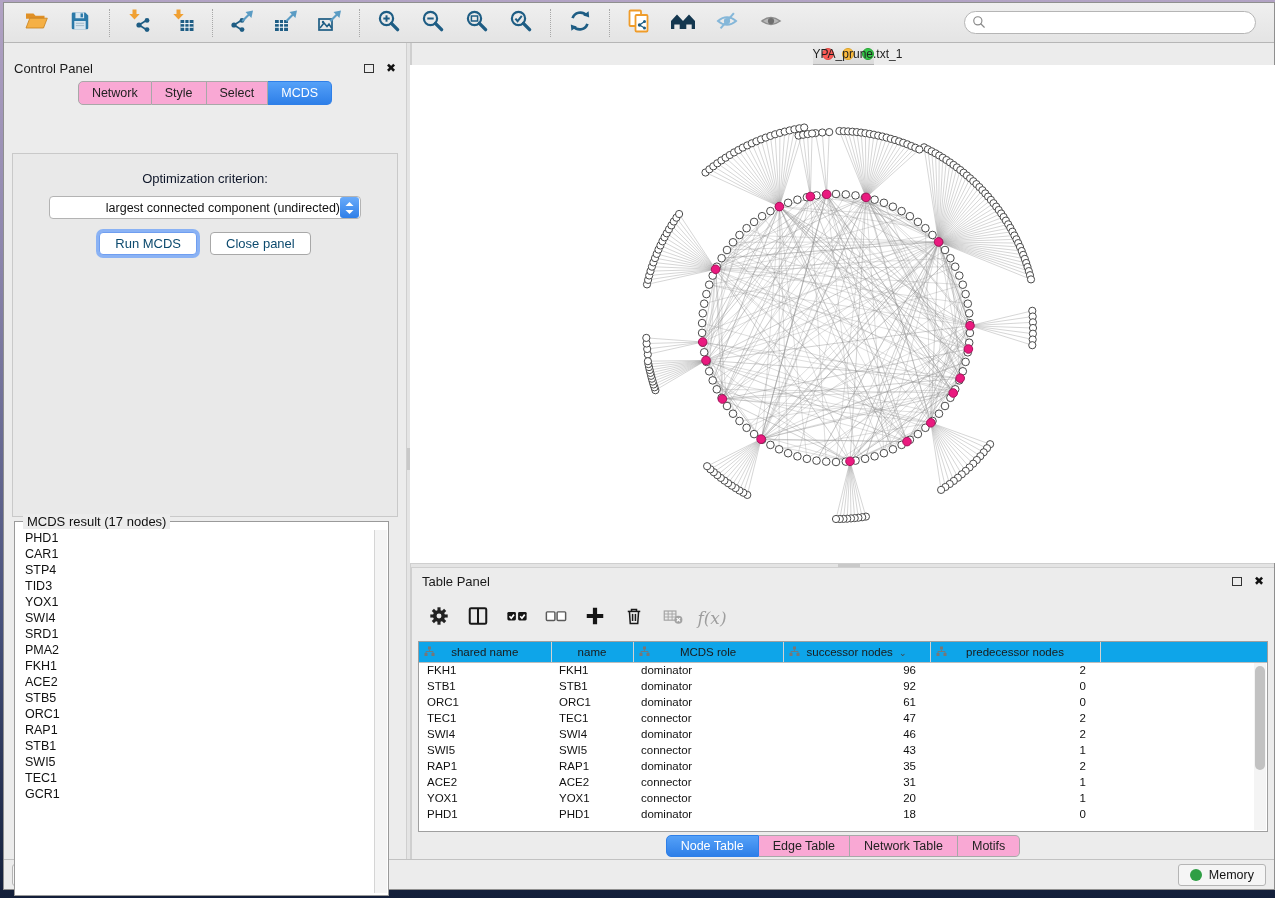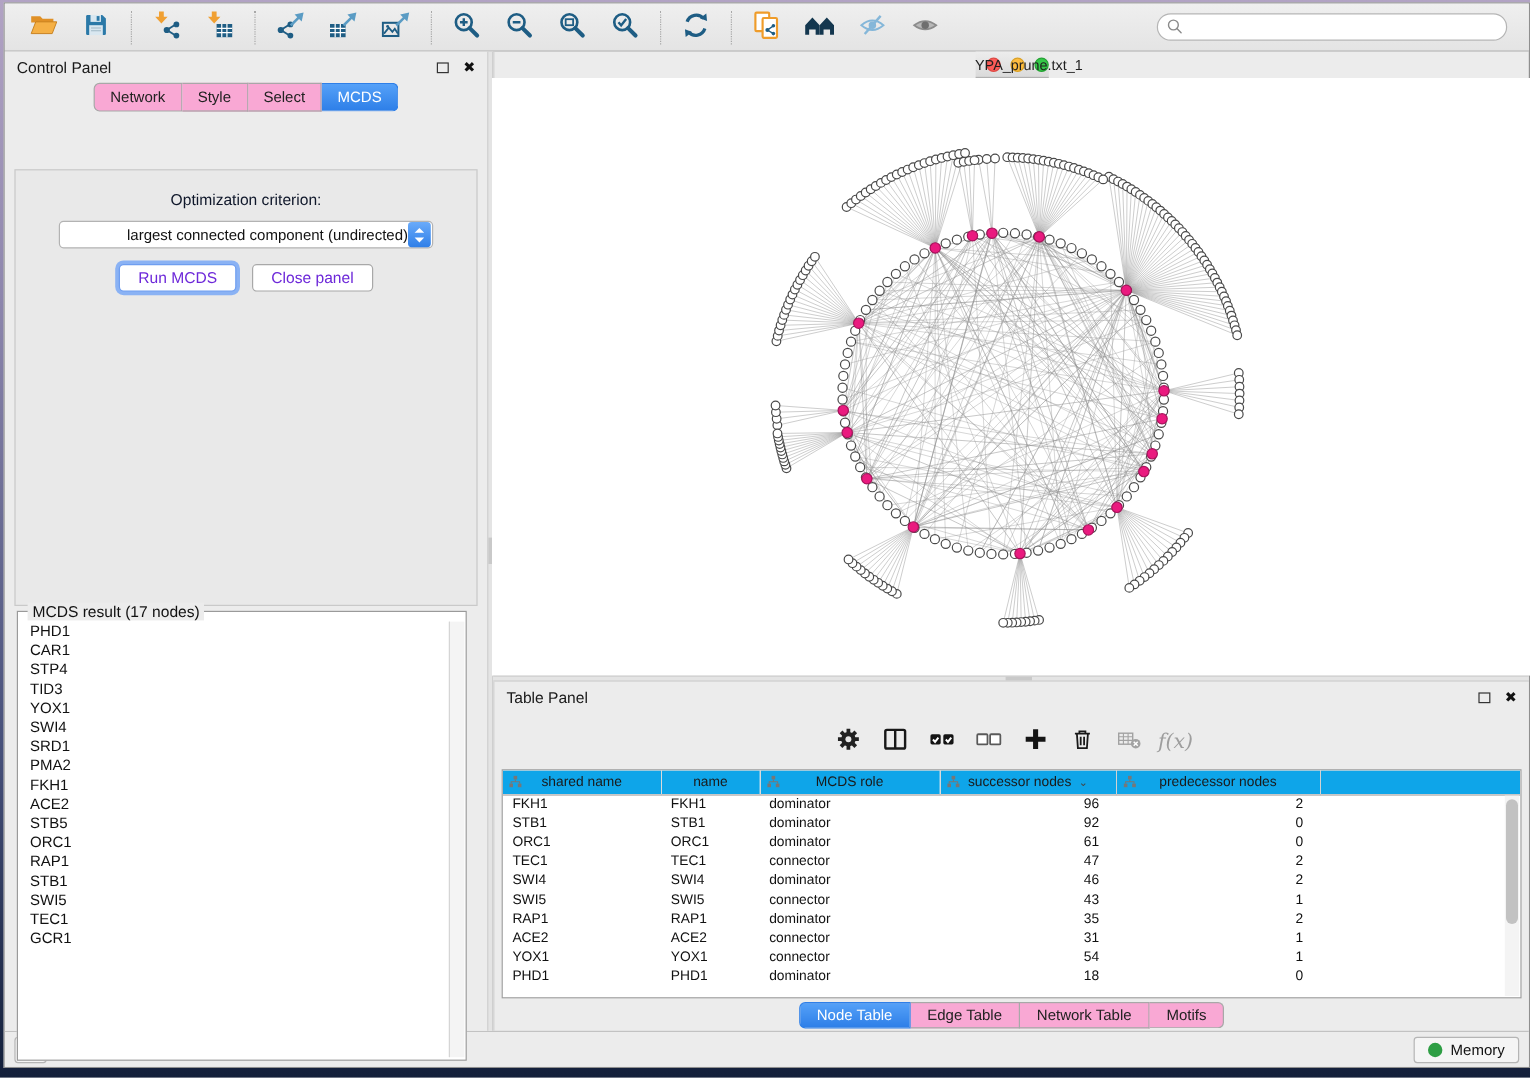--- a/index.html
+++ b/index.html
@@ -19,21 +19,21 @@
   #toolbar .spacer { flex:1; }
   #search-wrap { position:relative; width:292px; height:23px; margin-right:8px; }
   #search-wrap input { width:100%; height:100%; border:1px solid #b5b5b5; border-radius:12px;
     padding:0 10px 0 26px; font-size:12px; background:#fff; outline:none; color:#333; }
   #search-wrap .mag { position:absolute; left:8px; top:4px; }
 
   
   #main { flex:1; display:flex; min-height:0; }
 
   
-  #control-panel { width:402px; flex:0 0 auto; background:#ececec; position:relative; }
+  #control-panel { width:402px; flex:0 0 auto; background:#ececec; position:relative;margin-top:12px; }
   .panel-head { height:26px; display:flex; align-items:center; padding:0 10px; }
   .panel-title { font-size:13px; color:#1a1a1a; }
   .panel-head .ph-spacer { flex:1; }
   .float-icon { width:10px; height:9px; border:1.5px solid #333; display:inline-block; margin-right:12px; cursor:pointer; }
   .close-icon { font-size:12px; color:#111; font-weight:bold; cursor:pointer;
     font-family:"DejaVu Sans", sans-serif; line-height:1; }
 
   .seg-tabs { display:flex; justify-content:center; }
   .seg { font-size:12.5px; padding:4px 13px; background:#f9a8d4; border:1px solid #a8a8a8; border-left:none;
     color:#222; cursor:pointer; }
@@ -43,21 +43,21 @@
 
   #criterion-box { position:absolute; left:8px; right:8px; top:98px; height:364px;
     background:#e9e9e9; border:1px solid #c9c9c9; }
   #criterion-label { text-align:center; font-size:13px; color:#0f172a; margin-top:17px; }
   #criterion-select { position:relative; margin:10px auto 0; width:312px; height:23px; background:#fff;
     border:1px solid #b3b3b3; border-radius:4px; display:flex; align-items:center; cursor:pointer; }
   #criterion-select .sel-text { flex:1; font-size:12.5px; color:#111; padding-left:9px; white-space:nowrap;text-align:right; }
   #criterion-select .stepper { width:19px; height:21px; border-radius:3px; margin-right:1px;
     background:linear-gradient(#6aabfa,#2f7fe8); display:flex; align-items:center; justify-content:center; }
   .btn-row { display:flex; justify-content:center; gap:13px; margin-top:13px; }
-  .mac-btn { font-size:13px; color:#6d28d9; background:#fff; border:1px solid #a8a8a8; border-radius:4px;
+  .mac-btn { font-size:13px; color:#0c4a6e; background:#fff; border:1px solid #a8a8a8; border-radius:4px;
     padding:3px 15px; cursor:pointer; }
   .mac-btn.focused { box-shadow:0 0 0 3px rgba(88,149,251,.65); border-color:#6f9ef0; }
 
   #mcds-fieldset { position:absolute; left:10px; top:466px; width:375px; height:375px;
     border:1px solid #9a9a9a; background:#fff; }
   #mcds-legend { position:absolute; top:-8px; left:8px; background:#ececec; padding:0 4px;
     font-size:13px; color:#111; }
   #mcds-list { position:absolute; inset:8px 14px 2px 2px; overflow:hidden; background:#fff; }
   .mcds-item { font-size:12.5px; color:#111; padding:0 0 0 8px; line-height:16px; cursor:default; }
   #mcds-scroll { position:absolute; top:8px; right:1px; bottom:2px; width:13px; background:#f4f4f4;
@@ -77,21 +77,21 @@
   #network-panel { height:520px; flex:0 0 auto; display:flex; flex-direction:column; border-left:1px solid #cfcfcf;align-items:center; }
   #network-titlebar { height:22px; background:linear-gradient(#ededed,#dadada); border-bottom:1px solid #b0b0b0;
     display:flex; align-items:center; position:relative; flex:0 0 auto; }
   .traffic { display:flex; gap:8px; margin-left:9px; }
   .light { width:12px; height:12px; border-radius:50%; cursor:pointer; }
   #network-title { position:absolute; left:0; right:0; text-align:center; font-size:12px; color:#1f1f1f; font-weight:500; }
   #network-canvas { flex:1; background:#fff; position:relative; overflow:hidden; }
 
   
   #table-panel { flex:1; background:#ececec; display:flex; flex-direction:column; min-height:0; border-left:1px solid #cfcfcf; }
-  #tp-toolbar { height:47px; display:flex; align-items:center; padding:0 12px; gap:9px; flex:0 0 auto;justify-content:center; }
+  #tp-toolbar { height:47px; display:flex; align-items:center; padding:0 12px; gap:9px; flex:0 0 auto; }
   .tp-btn { width:30px; height:30px; display:flex; align-items:center; justify-content:center;
     background:transparent; border:none; cursor:pointer; }
   .tp-btn.disabled { cursor:default; }
   .fx-text { font-family:"DejaVu Serif", serif; font-style:italic; font-size:17px; color:#9e9e9e; }
 
   #table-area { flex:1; margin:0 6px; background:#fff; border:1px solid #9f9f9f; position:relative; overflow:hidden; }
   table { border-collapse:collapse; width:100%; table-layout:fixed; }
   thead th { height:20px; background:#0ea5e9; border-right:1px solid #d2d2d2; border-bottom:1px solid #bdbdbd;
     font-size:11.5px; font-weight:normal; color:#1a1a1a; position:relative; text-align:center; cursor:pointer; }
   thead th .h-icon { position:absolute; left:5px; top:4px; }
@@ -1230,21 +1230,21 @@
                   <td>ACE2</td>
                   <td>connector</td>
                   <td class="num">31</td>
                   <td class="num">1</td>
                   <td></td>
                 </tr>
                 <tr>
                   <td>YOX1</td>
                   <td>YOX1</td>
                   <td>connector</td>
-                  <td class="num">54</td>
+                  <td class="num">20</td>
                   <td class="num">1</td>
                   <td></td>
                 </tr>
                 <tr>
                   <td>PHD1</td>
                   <td>PHD1</td>
                   <td>dominator</td>
                   <td class="num">18</td>
                   <td class="num">0</td>
                   <td></td>

